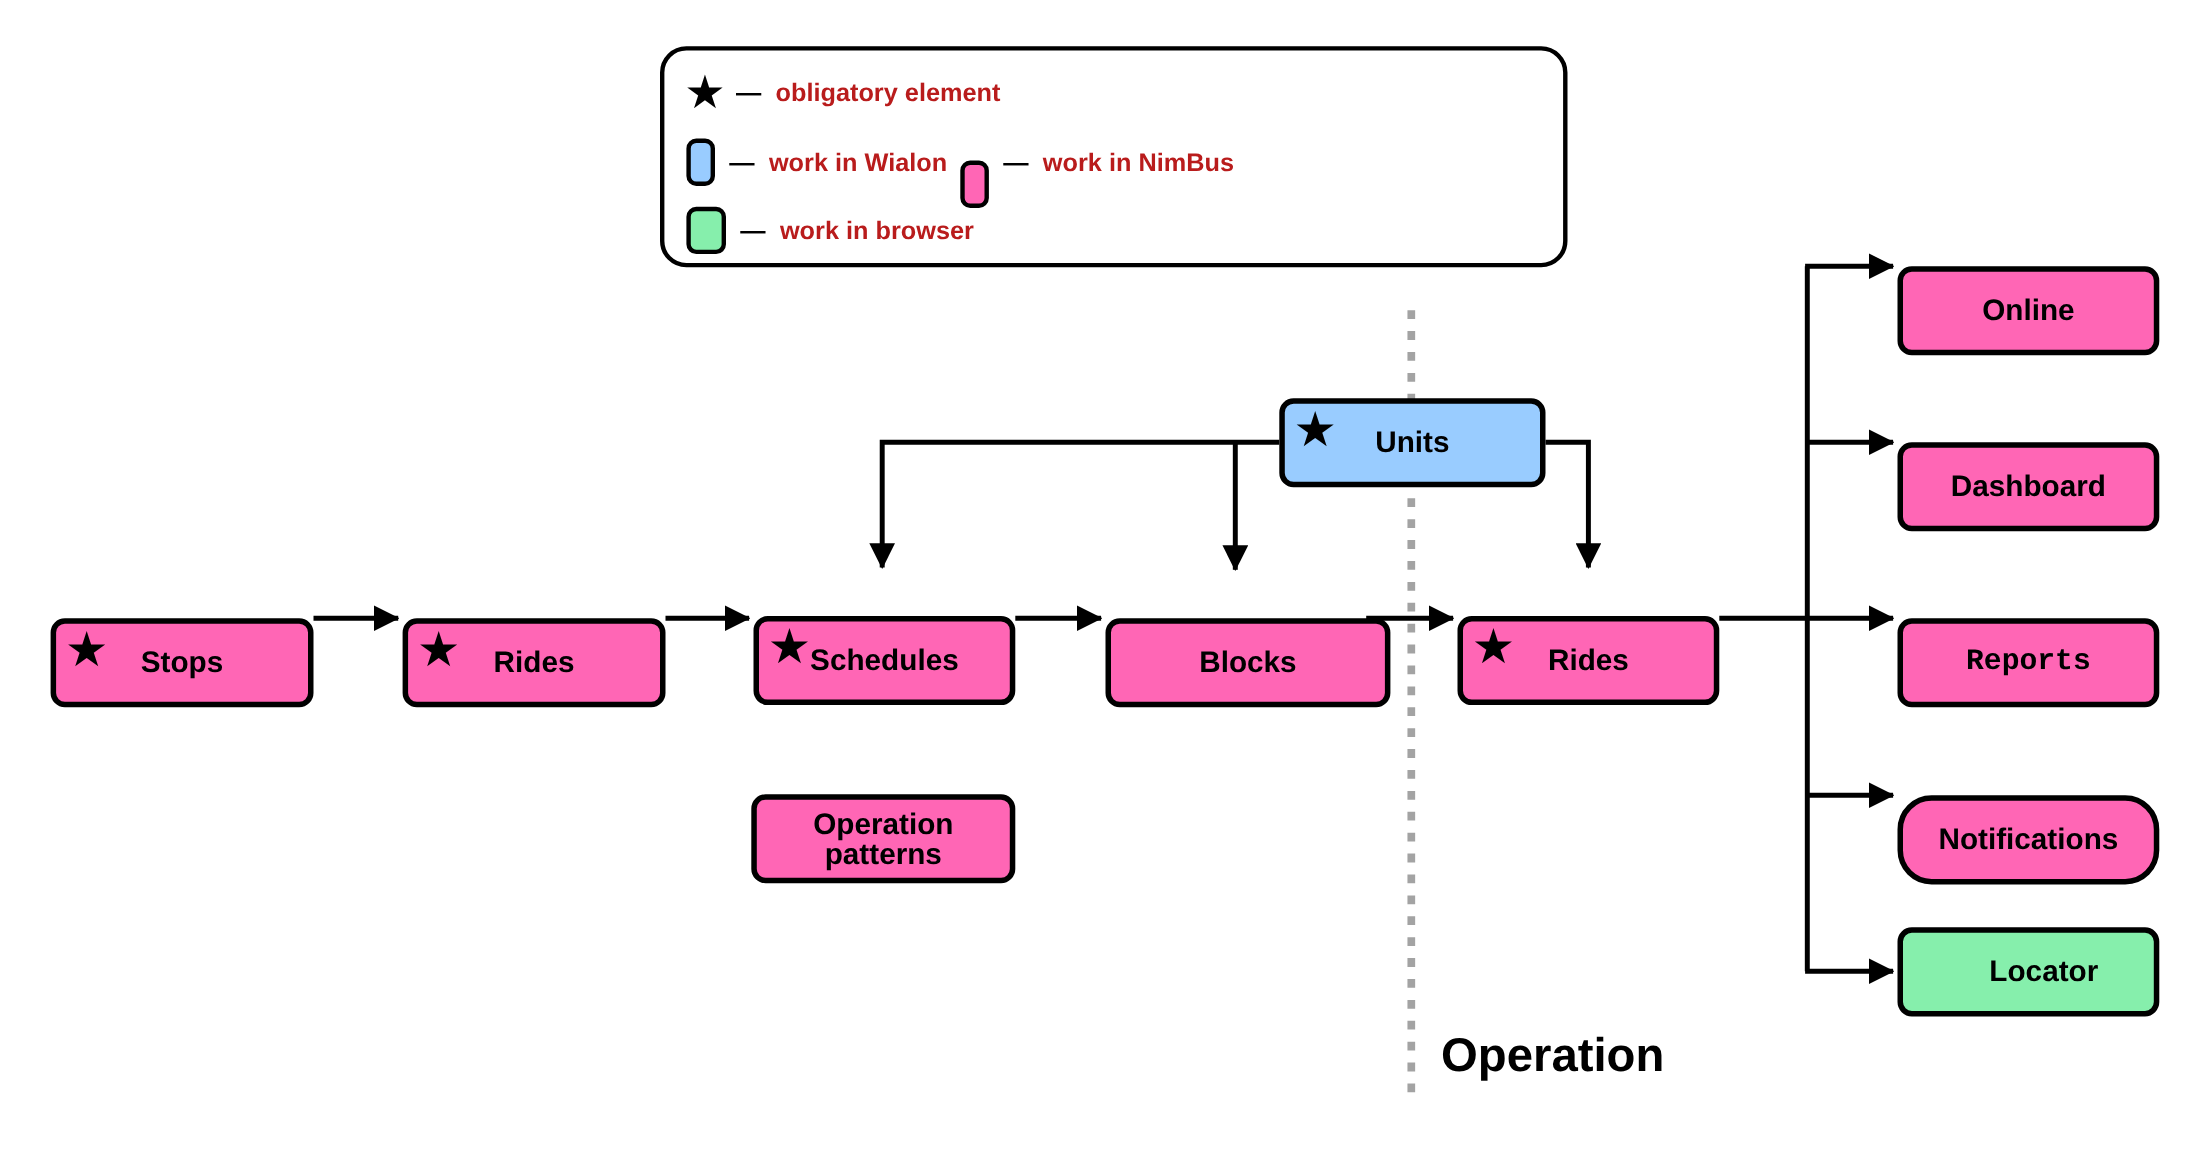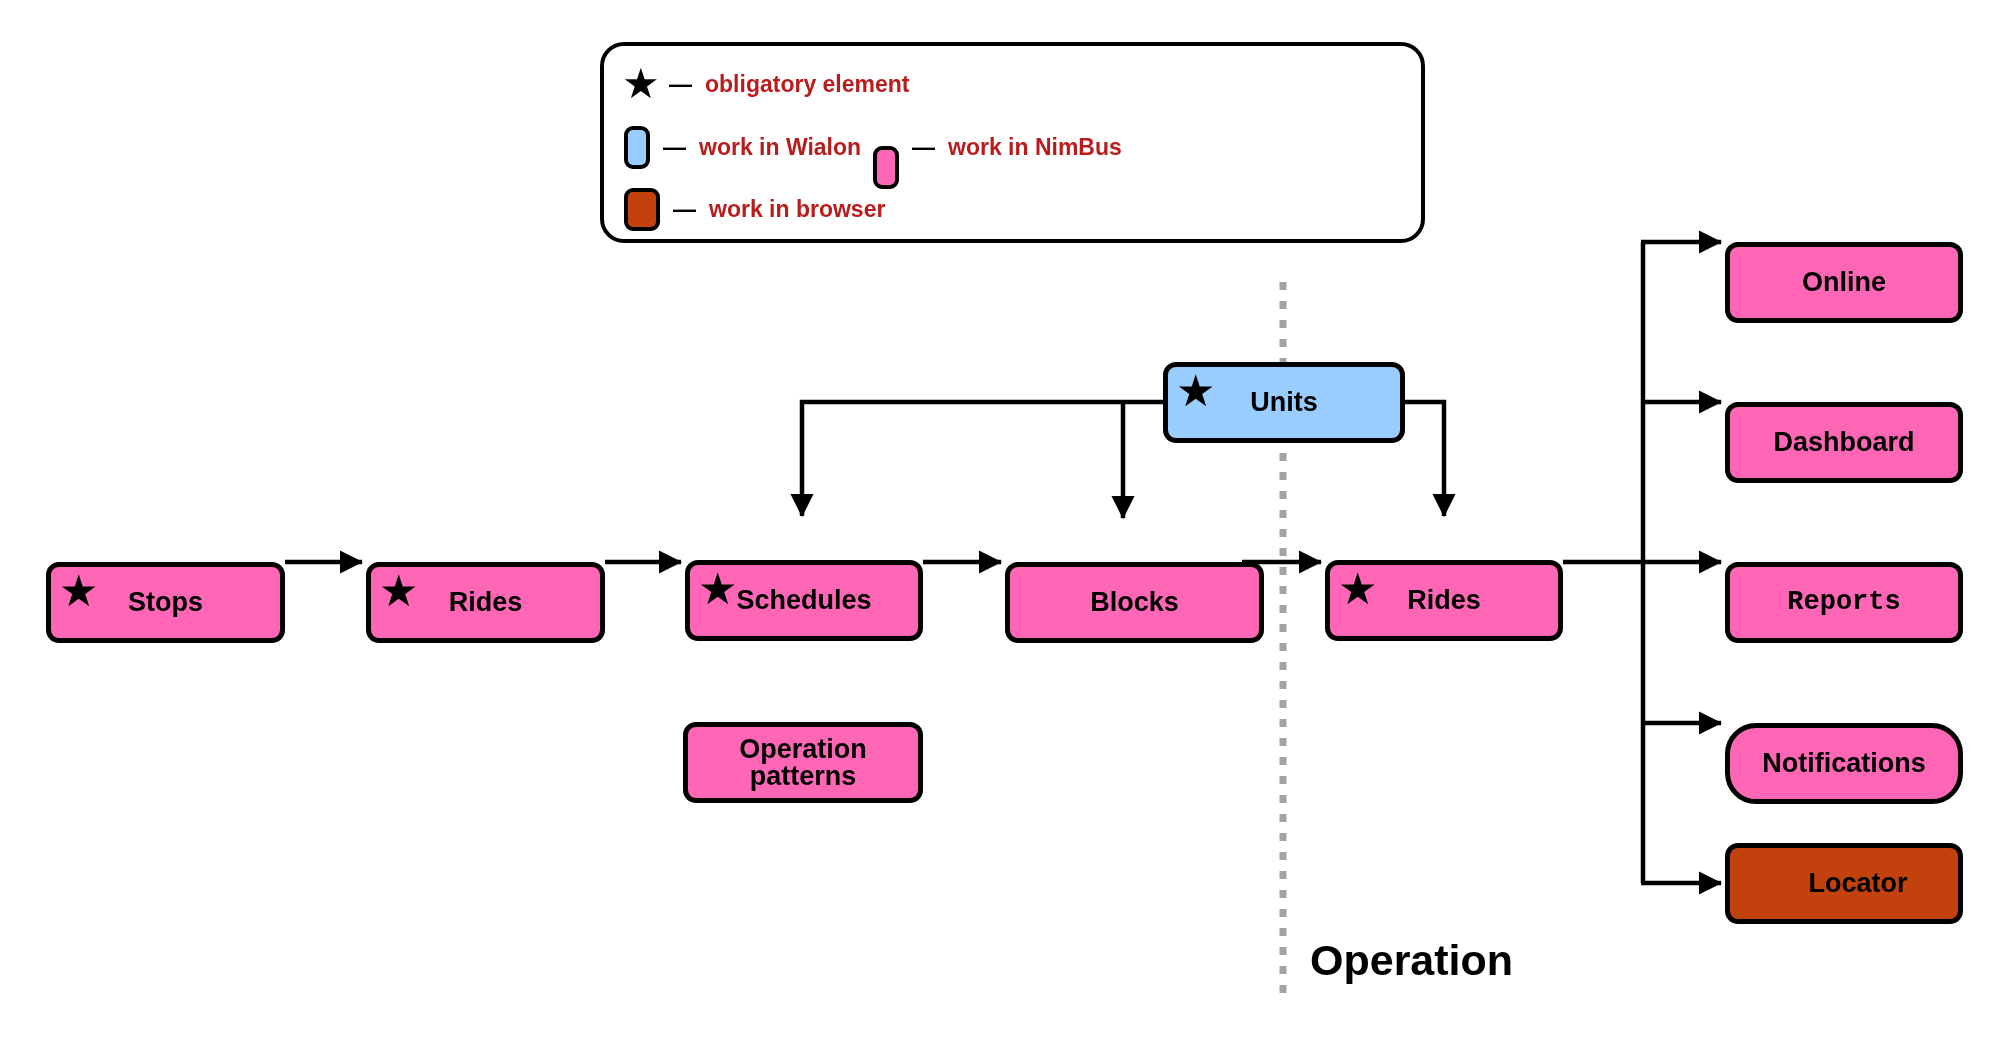--- a/index.html
+++ b/index.html
@@ -6,21 +6,21 @@
   body{font-family:"Liberation Sans","DejaVu Sans",sans-serif;}
   #canvas{position:relative;width:2006px;height:1048px;background:#ffffff;overflow:hidden;}
   #wires{position:absolute;left:0;top:0;z-index:1;}
 
   
   .node{position:absolute;z-index:2;box-sizing:border-box;height:81px;
         border:5px solid #000;border-radius:13px;display:flex;align-items:center;justify-content:center;
         font-weight:bold;font-size:27px;color:#000;text-align:center;white-space:pre-line;line-height:1.0;}
   .pink{background:#ff66b5;margin-top:40px;}
   .blue{background:#99ccff;}
-  .white{background:#c2410c;padding-left:28px;}
+  .white{background:#86efac;padding-left:28px;}
   .star{position:absolute;left:8px;top:2px;font-size:44px;line-height:1;color:#000;font-weight:normal;}
 
   
   .legend{position:absolute;left:600px;top:42px;width:825px;height:201px;z-index:2;
           box-sizing:border-box;border:4px solid #000;border-radius:24px;background:#fff;}
   .legend-row{position:absolute;display:flex;align-items:center;gap:13px;height:46px;}
   .legend-star{width:34px;text-align:center;font-size:42px;line-height:1;}
   .swatch{box-sizing:border-box;width:26px;height:43px;border:4px solid #000;border-radius:9px;}
   .legend-dash{font-weight:bold;font-size:23px;}
   .legend-label{font-weight:bold;font-size:23px;color:#b91c1c;}

